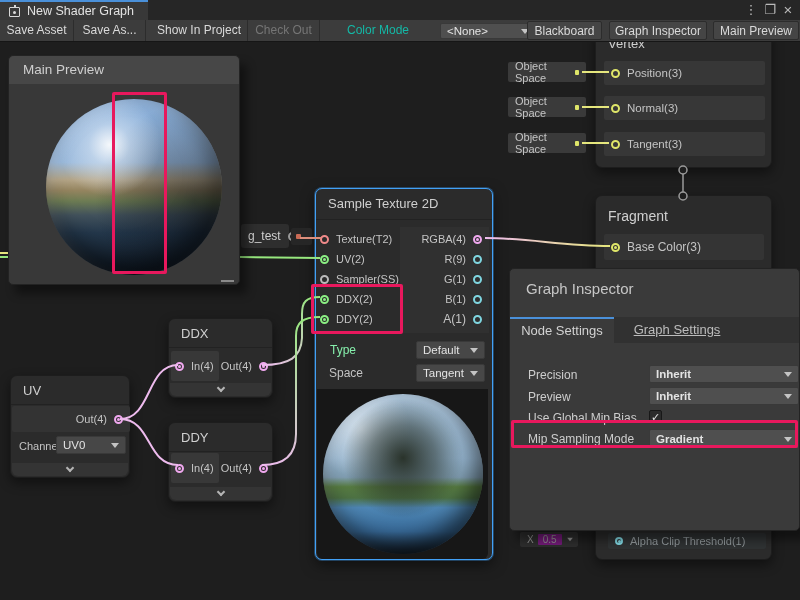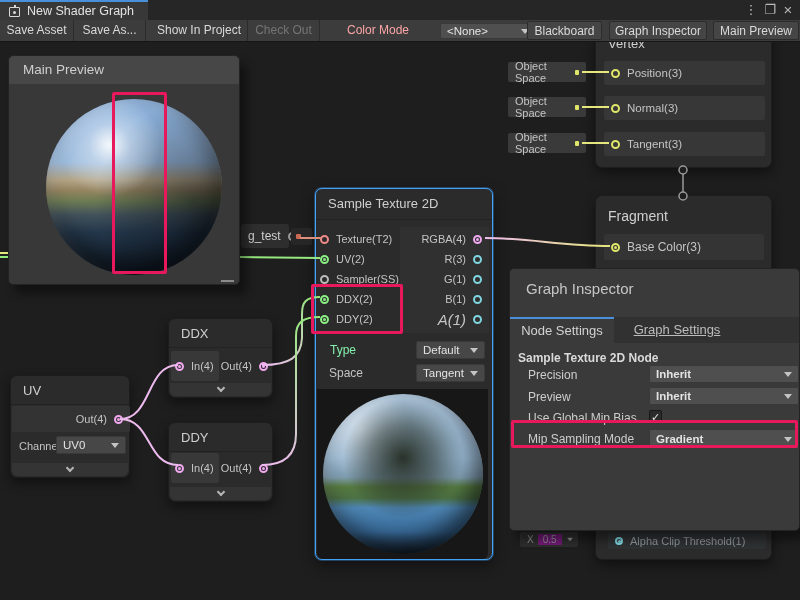--- a/index.html
+++ b/index.html
@@ -18,21 +18,21 @@
   .sg-icon .pin { position:absolute; left:5.5px; top:0; width:2px; height:3px; background:#d8d8d8; }
   .winbtn { position:absolute; top:0; height:20px; line-height:20px; color:#b9b9b9; font-size:13px; text-align:center; width:18px; }
 
   
   #toolbar { position:absolute; left:0; top:20px; width:800px; height:22px; background:#3c3c3c;
     border-bottom:1px solid #161616; z-index:89; }
   .tbtn { position:absolute; top:0; height:21px; line-height:21px; color:#d9d9d9; font-size:12px;
     text-align:center; border-right:1px solid #2c2c2c; }
   .tbtn.raised { background:#454545; border:1px solid #2c2c2c; border-radius:2px; top:1px; height:19px; line-height:18px; }
   .tbtn.disabled { color:#757575; }
-  .tlabel { position:absolute; top:0; height:21px; line-height:21px; color:#fca5a5; font-size:12px; }
+  .tlabel { position:absolute; top:0; height:21px; line-height:21px; color:#14b8a6; font-size:12px; }
   .dd { background:#4f4f4f; border:1px solid #393939; border-radius:2px; display:flex; align-items:center;
     justify-content:space-between; padding:0 6px; font-size:11.5px; color:#e3e3e3; }
   .dd-arrow { width:0; height:0; border-left:4px solid transparent; border-right:4px solid transparent;
     border-top:5px solid #c4c4c4; flex:0 0 auto; margin-left:6px; }
 
   
   #graph { position:absolute; left:0; top:42px; width:800px; height:558px; background:#1e1e1e; overflow:hidden; }
   #wires { position:absolute; left:0; top:0; width:800px; height:558px; z-index:30; pointer-events:none; }
   .wire { fill:none; stroke-width:2; }
 
@@ -223,33 +223,33 @@
     <div class="slot-row" style="left:2px; top:120px; width:82px; height:20px; background:transparent; padding:0 2px;">
       <span class="port filled" style="--pc:var(--port-v2)"></span>
       <span style="font-size:11px;">DDY(2)</span>
     </div>
 
     <div class="slot-row" style="left:84px; top:40px; width:89px; height:20px; background:transparent; justify-content:flex-end;">
       <span style="font-size:11px;">RGBA(4)</span>
       <span class="port filled" style="--pc:var(--port-v4)"></span>
     </div>
     <div class="slot-row" style="left:84px; top:60px; width:89px; height:20px; background:transparent; justify-content:flex-end;">
-      <span style="font-size:11px;">R(3)</span>
+      <span style="font-size:11px;">R(9)</span>
       <span class="port" style="--pc:var(--port-v1)"></span>
     </div>
     <div class="slot-row" style="left:84px; top:80px; width:89px; height:20px; background:transparent; justify-content:flex-end;">
       <span style="font-size:11px;">G(1)</span>
       <span class="port" style="--pc:var(--port-v1)"></span>
     </div>
     <div class="slot-row" style="left:84px; top:100px; width:89px; height:20px; background:transparent; justify-content:flex-end;">
       <span style="font-size:11px;">B(1)</span>
       <span class="port" style="--pc:var(--port-v1)"></span>
     </div>
     <div class="slot-row" style="left:84px; top:120px; width:89px; height:20px; background:transparent; justify-content:flex-end;">
-      <span style="font-size:15px;font-style:italic;">A(1)</span>
+      <span style="font-size:12px;">A(1)</span>
       <span class="port" style="--pc:var(--port-v1)"></span>
     </div>
 
     <span class="abs" style="left:14px; top:154px; font-size:12px; color:#86efac;">Type</span>
     <div class="dd" style="position:absolute; left:100px; top:152px; width:69px; height:18px; background:#474747;">
       <span>Default</span>
       <span class="dd-arrow"></span>
     </div>
     <span class="abs" style="left:13px; top:177px; font-size:12px; color:#c3c3c3;">Space</span>
     <div class="dd" style="position:absolute; left:100px; top:175px; width:69px; height:18px; background:#474747;">
@@ -318,21 +318,20 @@
     <div class="sphere" id="mp-sphere"></div>
     <span class="abs" style="left:212px; top:224px; width:13px; height:2px; background:#8a8a8a;"></span>
   </div>
 
   <div class="panel" style="left:509px; top:226px; width:291px; height:263px;">
     <span class="abs" style="left:16px; top:11px; font-size:15px; color:#c6c6c6;">Graph Inspector</span>
     <div class="abs" style="left:0; top:48px; right:0; height:26px; background:#313131;">
       <div class="abs" style="left:0; top:0; width:104px; height:26px; background:#3a3a3a; border-top:2px solid var(--accent-blue); text-align:center; line-height:24px; font-size:13px; color:#d2d2d2;">Node Settings</div>
       <div class="abs" style="left:112px; top:0; width:110px; height:26px; text-align:center; line-height:26px; font-size:13px; color:#bcbcbc;text-decoration:underline;">Graph Settings</div>
     </div>
-    <span class="abs" style="left:8px; top:82px; font-size:12px; font-weight:bold; color:#dadada;">Sample Texture 2D Node</span>
     <span class="field-label" style="left:18px; top:99px;">Precision</span>
     <div class="dd insp-dd" style="left:139px; top:96px; width:150px;">
       <span>Inherit</span>
       <span class="dd-arrow"></span>
     </div>
     <span class="field-label" style="left:18px; top:121px;">Preview</span>
     <div class="dd insp-dd" style="left:139px; top:118px; width:150px;">
       <span>Inherit</span>
       <span class="dd-arrow"></span>
     </div>

